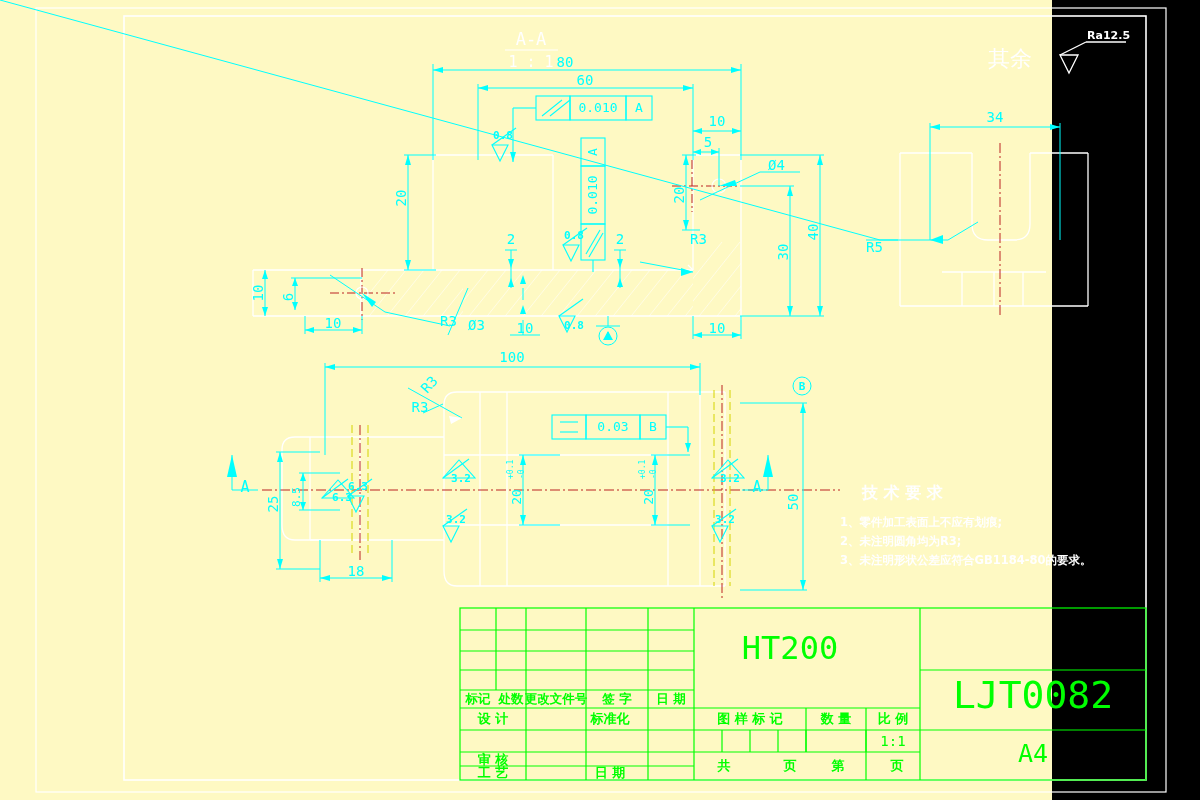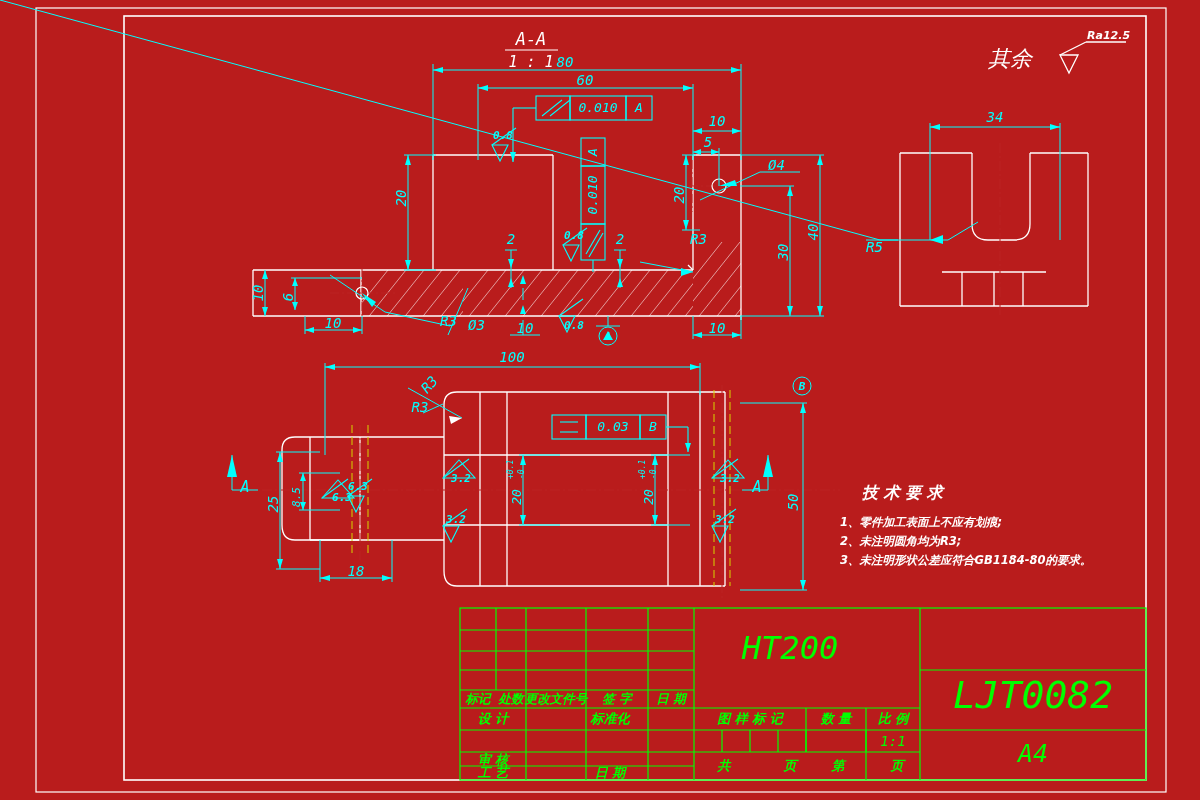--- a/index.html
+++ b/index.html
@@ -1,17 +1,17 @@
 <!DOCTYPE html>
 <html><head>
 <meta charset="utf-8">
 <style>
   html,body{margin:0;padding:0;background:#000;}
   body{width:1200px;height:800px;overflow:hidden;font-family:"DejaVu Sans",sans-serif;}
-  #stage{position:relative;width:1200px;height:800px;background:#b91c1c;font-style:italic;}
+  #stage{position:relative;width:1052px;height:800px;background:#fef9c3;}
   svg{position:absolute;left:0;top:0;}
   .cyan{fill:#0ff;}
   .white{fill:#fff;}
   .green{fill:#0f0;}
   text{dominant-baseline:middle;}
 </style>
 </head>
 <body>
 
 <div id="stage">

